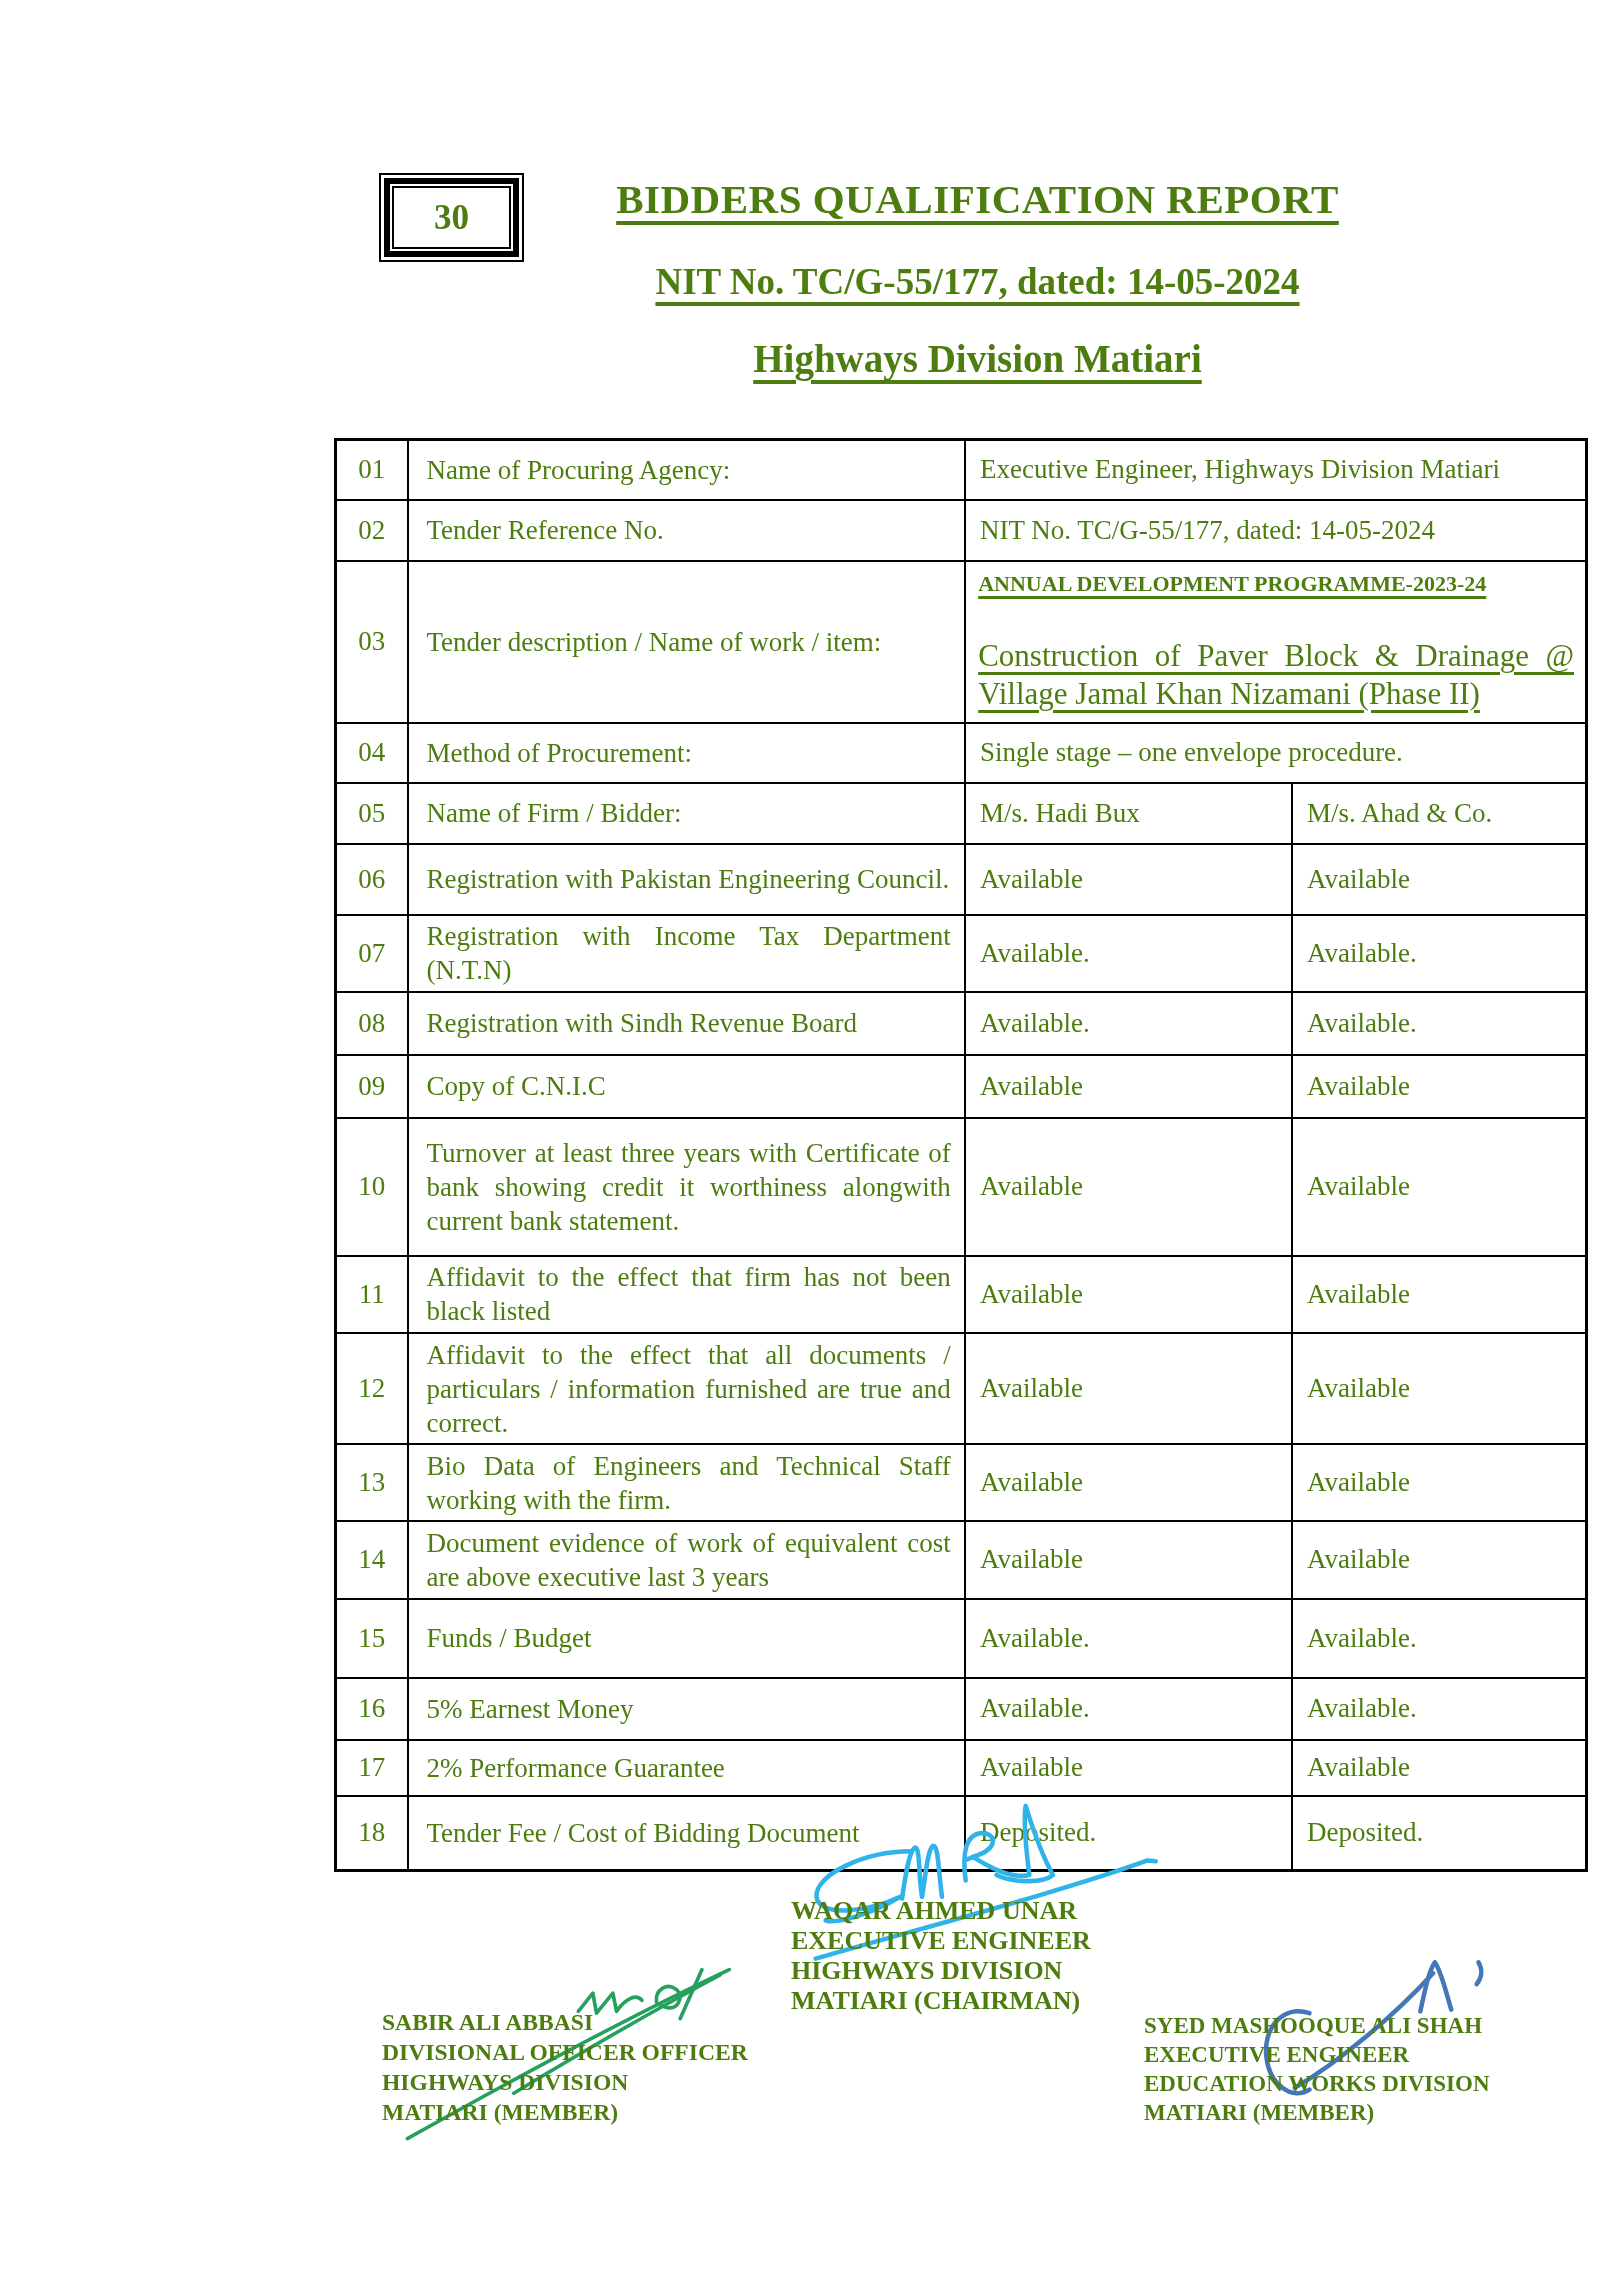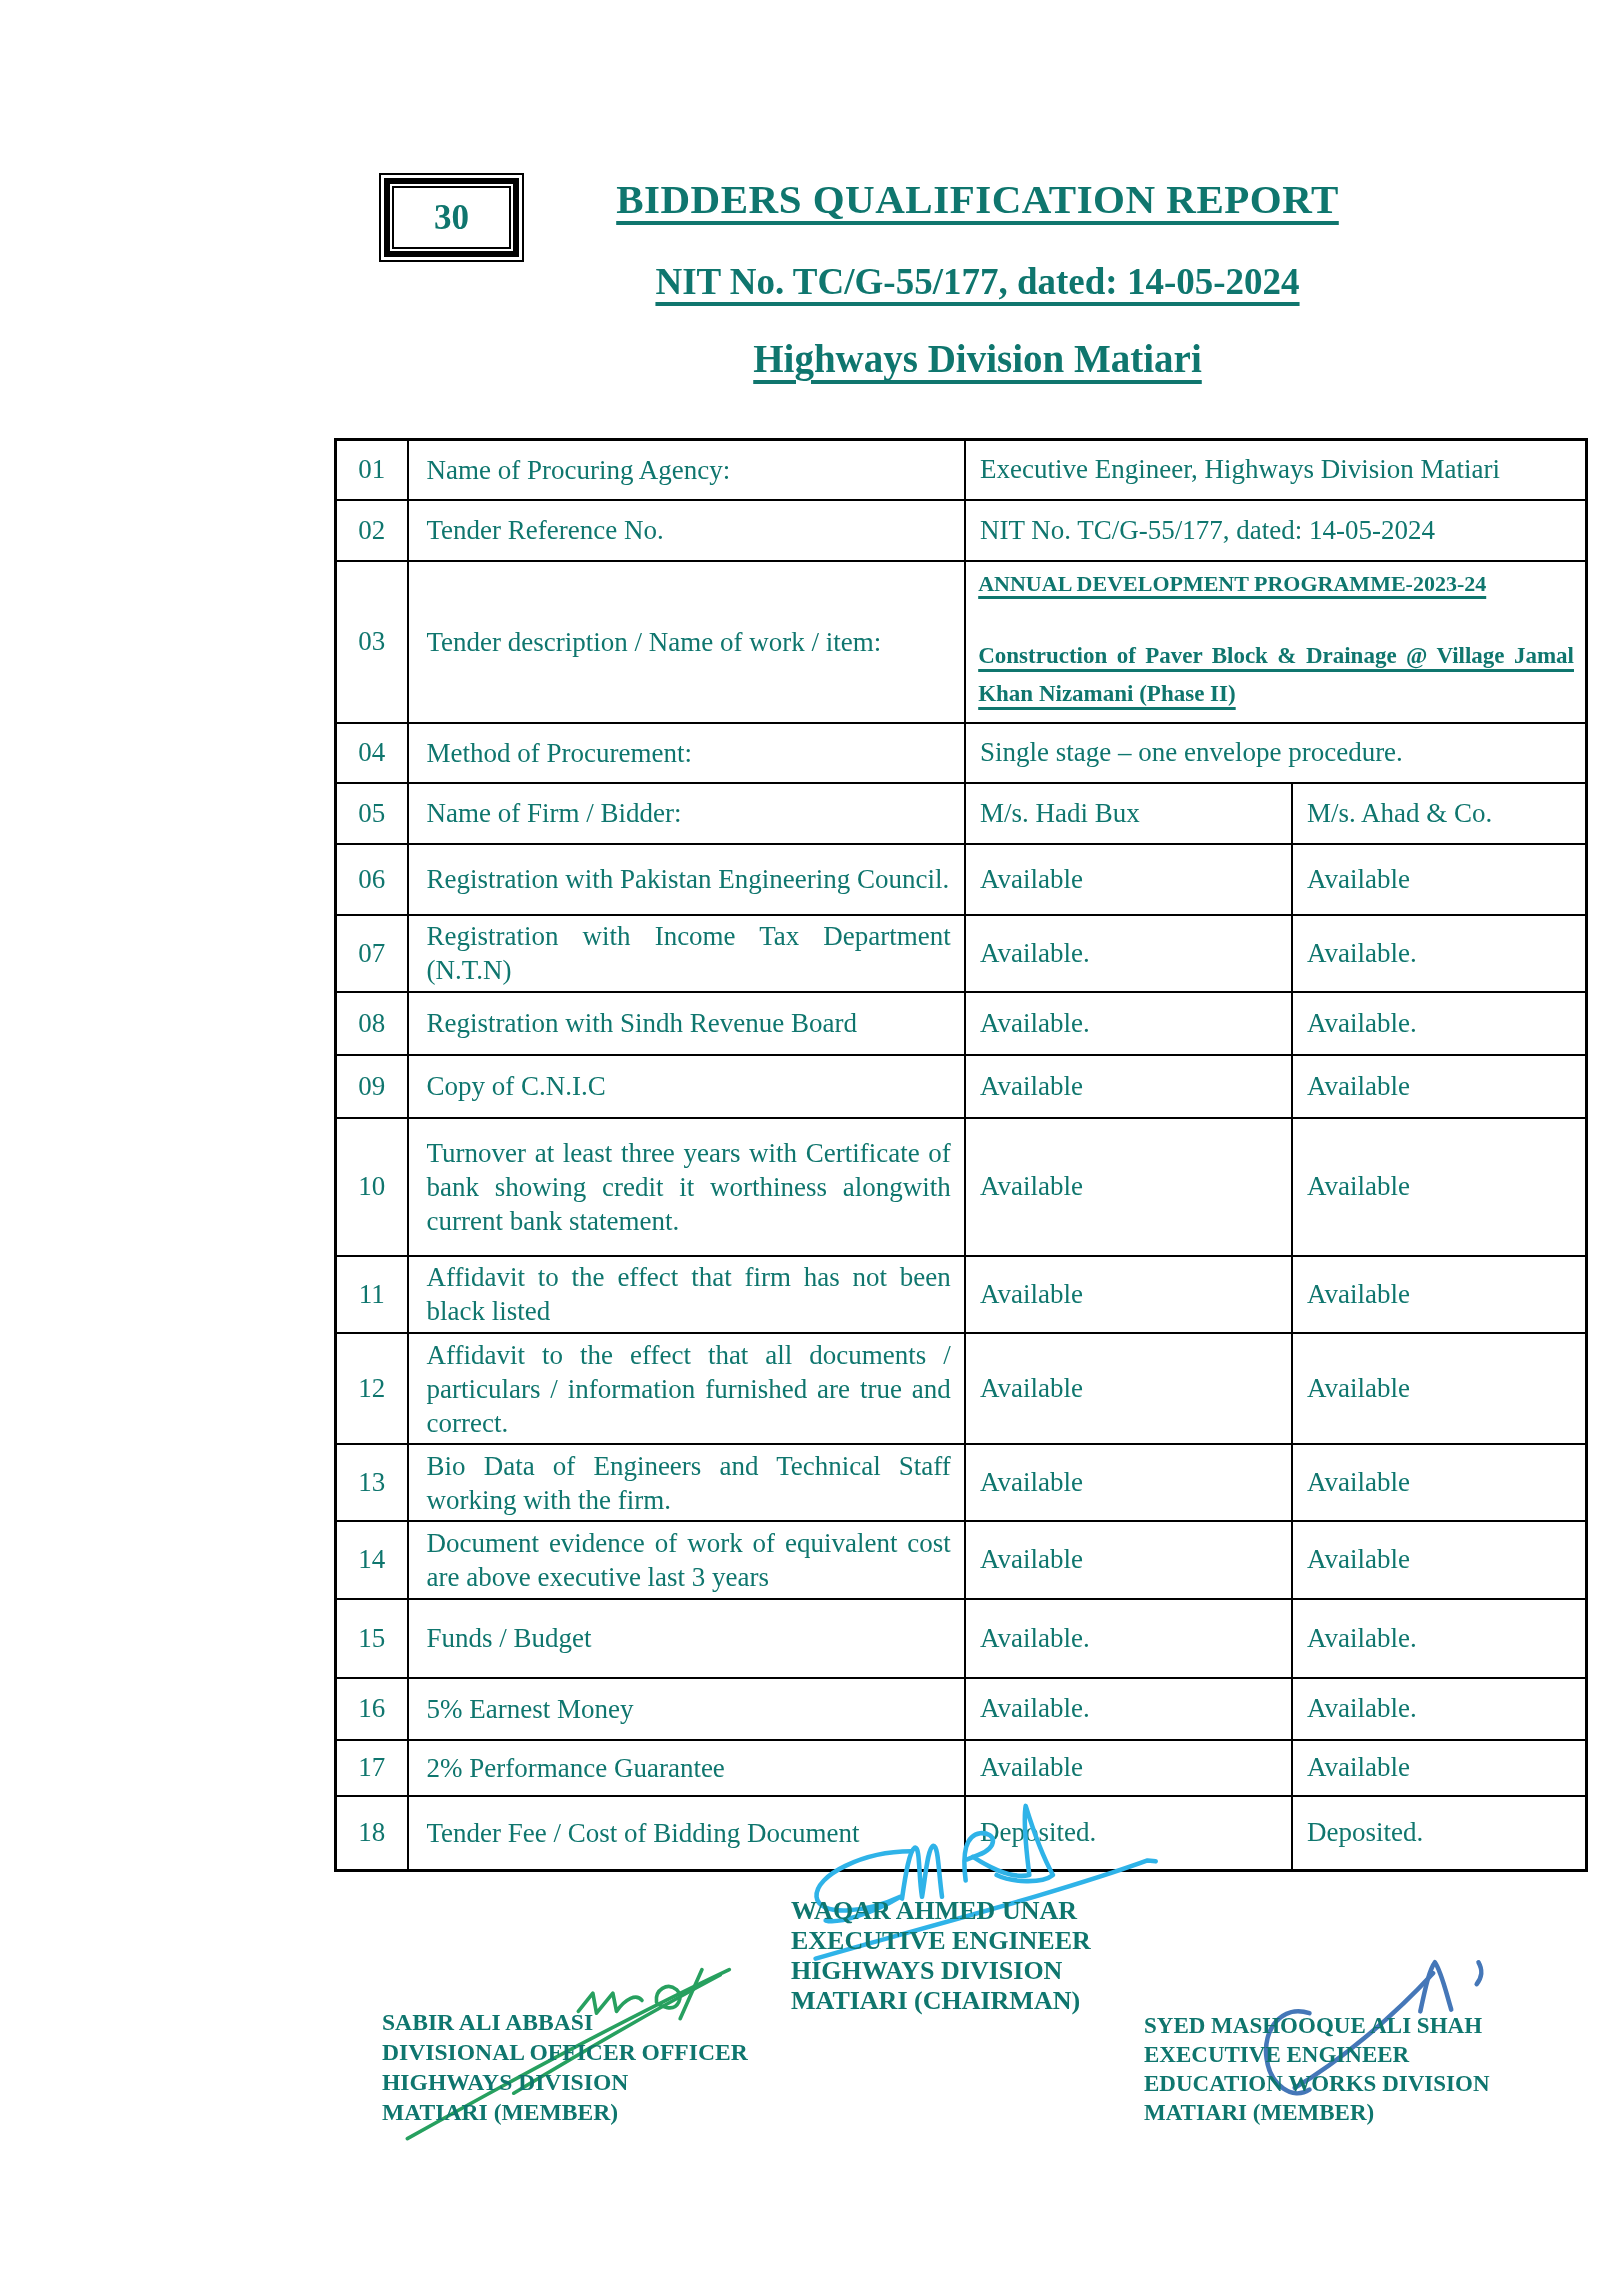--- a/index.html
+++ b/index.html
@@ -1,21 +1,21 @@
 <!DOCTYPE html>
 <html style="font-size:14.5px"><head>
 <meta charset="utf-8">
 <style>
   html,body { margin:0; padding:0; background:#ffffff; }
   .page {
     position:relative;
     width:1624px; height:2296px;
     background:#ffffff;
     font-family:"Liberation Serif","DejaVu Serif",serif;
-    color:#0f766e;
+    color:#4d7c0f;
     overflow:hidden;
     border-radius:24px;
   }
 
   
   .badge {
     position:absolute; left:379px; top:173px;
     width:145px; height:89px;
     border:2.7px solid #000; padding:2.7px; box-sizing:border-box;
   }
@@ -50,21 +50,21 @@
   td.desc { font-size:27px; line-height:34px; padding:3.6px 12.7px 3.6px 18px; text-align:justify; }
   td.val  { font-size:27px; padding:3.6px 7.3px 3.6px 14.5px; }
 
   td.tender { padding:7.3px 11px 9px 12.7px; }
   .adp {
     font-size:22px; font-weight:bold;
     text-decoration:underline; text-decoration-thickness:2.7px; text-underline-offset:4.5px;
     margin:1.8px 0 27px 0;
   }
   .work-name {
-    font-size:23px; font-weight:bold; line-height:38px;
+    font-size:31px; font-weight:normal; line-height:38px;
     text-decoration:underline; text-decoration-thickness:2.7px; text-underline-offset:5.5px;
     text-align:justify;
     margin-top:40px;
   }
 
   
   .sig { position:absolute; text-align:left; font-weight:bold; }
   .sig-chair { left:791px;  top:1896px; width:364px; font-size:26px; line-height:30px; }
   .sig-left  { left:382px;  top:2007px; width:436px; font-size:23.6px; line-height:30px; }
   .sig-right { left:1144px; top:2011px; width:436px; font-size:23px; line-height:29px; }

